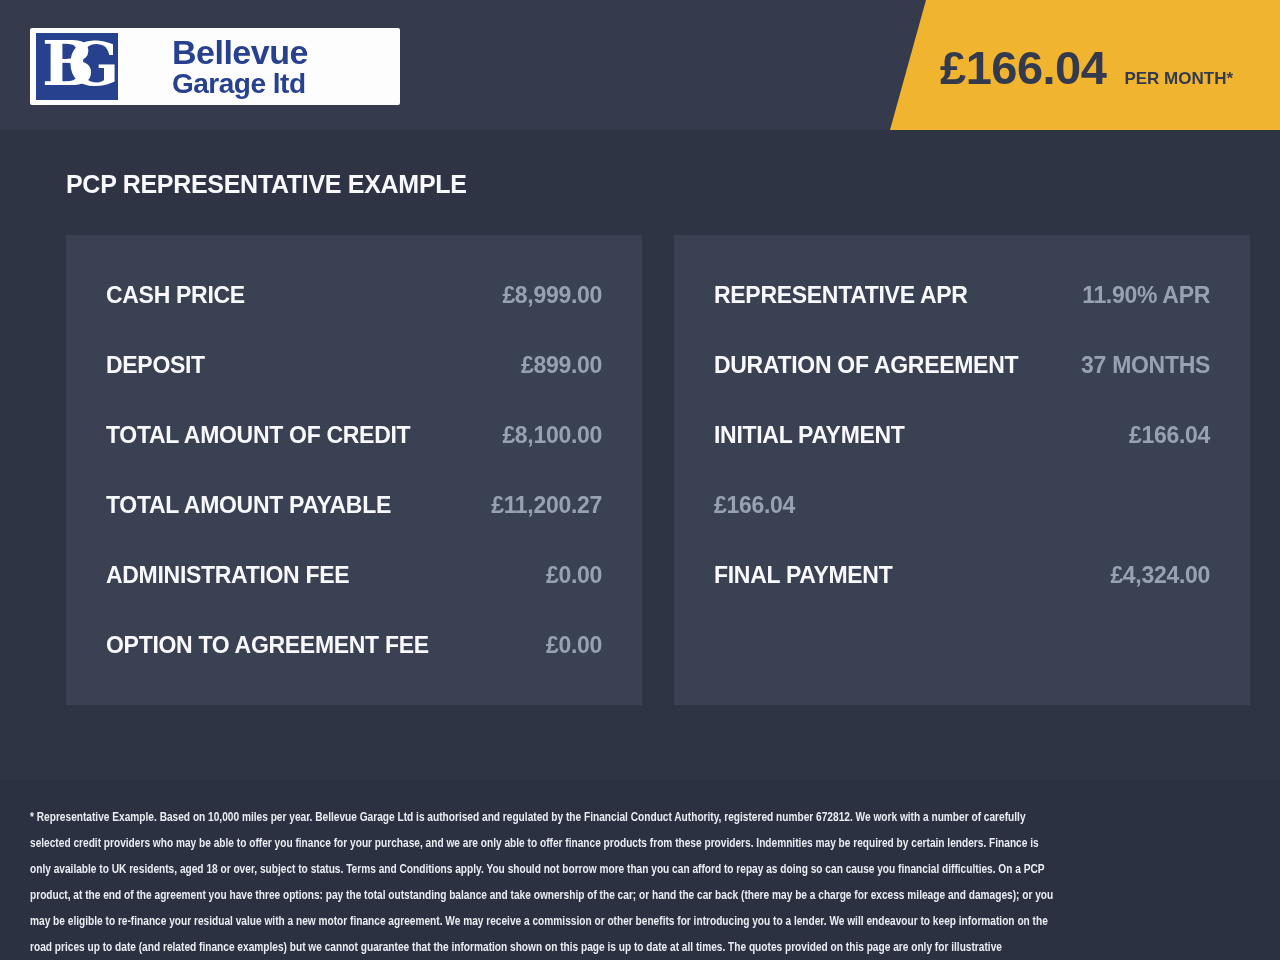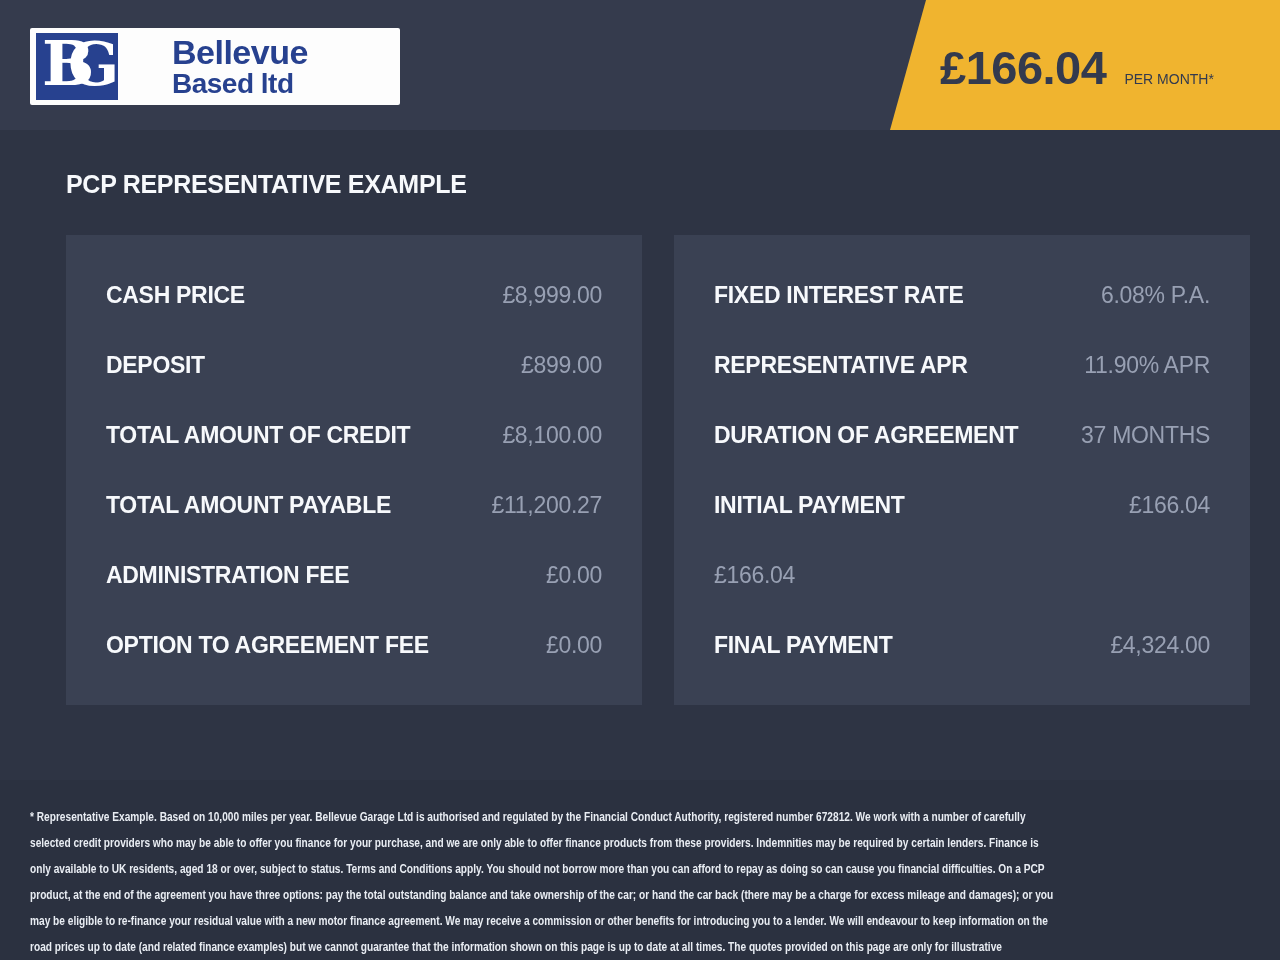--- a/index.html
+++ b/index.html
@@ -50,21 +50,21 @@
     background: #f0b42f;
     clip-path: polygon(36px 0, 100% 0, 100% 100%, 0 100%);
   }
   .banner-inner {
     display: flex; align-items: baseline; gap: 18px;
     padding: 40px 0 0 50px;
     color: #333a4e;
     letter-spacing: -0.5px;
   }
   .banner-amount { font-size: 47px; font-weight: 700; }
-  .banner-period { font-size: 14px; font-weight: 400; letter-spacing: 0; }
+  .banner-period { font-size: 17px; font-weight: 700; letter-spacing: 0; }
 
   
   .main { width: 100%; height: 615px; background: #2e3444; padding-left: 36px; }
   .page-title {
     margin: 0 0 0 30px;
     padding-top: 40px;
     color: #f7f9fc;
     font-size: 25px;
     font-weight: 700;
     letter-spacing: -0.3px;
@@ -86,21 +86,21 @@
   .row .label {
     color: #f7f9fc;
     font-size: 23px;
     font-weight: 700;
     letter-spacing: -0.3px;
     white-space: nowrap;
   }
   .row .value {
     color: #98a0b3;
     font-size: 23px;
-    font-weight: 400;
+    font-weight: 700;
     letter-spacing: -0.3px;
     white-space: nowrap;
     text-align: left;
   }
 
   
   .footer {
     margin-top: 35px;
     width: 100%; height: 215px;
     background: #2b3140;
@@ -122,21 +122,21 @@
 <div class="page">
 
   <div class="header">
     <div class="logo-box">
       <div class="monogram">
         <span class="mono-g">G</span>
         <span class="mono-b">B</span>
       </div>
       <div class="logo-text">
         <div class="l1">Bellevue</div>
-        <div class="l2">Based ltd</div>
+        <div class="l2">Garage ltd</div>
       </div>
     </div>
 
     <div class="price-banner">
       <div class="banner-inner">
         <span class="banner-amount">£166.04</span>
         <span class="banner-period">PER MONTH*</span>
       </div>
     </div>
   </div>
@@ -167,24 +167,20 @@
           <span class="label">ADMINISTRATION FEE</span>
           <span class="value">£0.00</span>
         </div>
         <div class="row">
           <span class="label">OPTION TO AGREEMENT FEE</span>
           <span class="value">£0.00</span>
         </div>
       </div>
 
       <div class="panel">
-        <div class="row">
-          <span class="label">FIXED INTEREST RATE</span>
-          <span class="value">6.08% P.A.</span>
-        </div>
         <div class="row">
           <span class="label">REPRESENTATIVE APR</span>
           <span class="value">11.90% APR</span>
         </div>
         <div class="row">
           <span class="label">DURATION OF AGREEMENT</span>
           <span class="value">37 MONTHS</span>
         </div>
         <div class="row">
           <span class="label">INITIAL PAYMENT</span>

